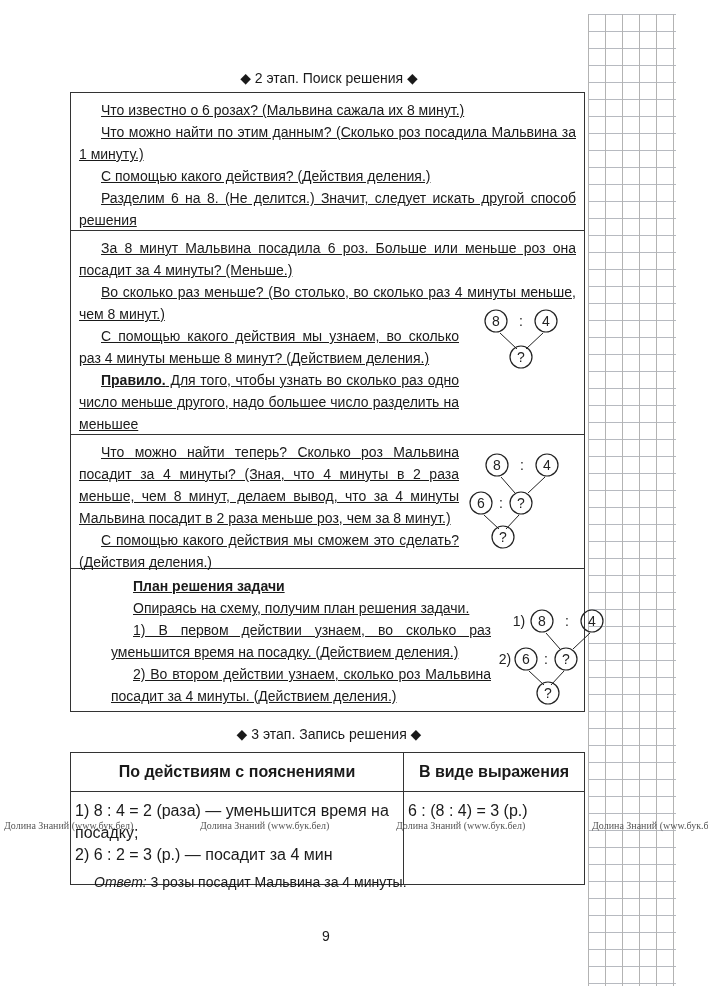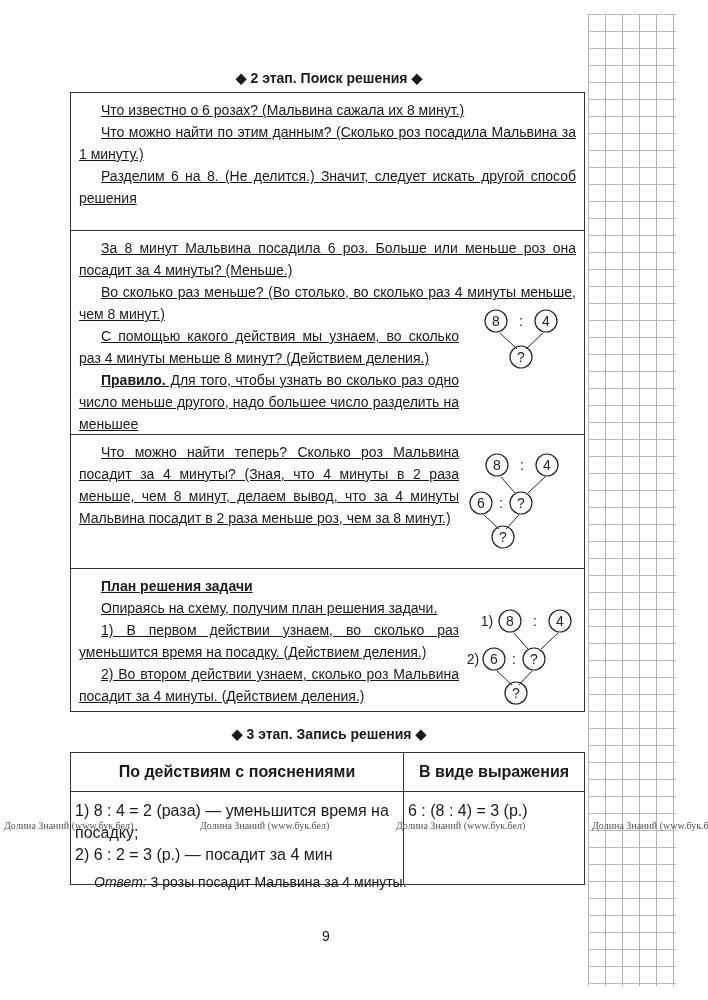--- a/index.html
+++ b/index.html
@@ -4,21 +4,21 @@
 <style>
   html, body { margin:0; padding:0; background:#fff; }
   body { width:708px; height:1000px; position:relative; overflow:hidden;
          font-family:"Liberation Sans", sans-serif; color:#1a1a1a; }
   .grid { position:absolute; left:588px; top:14px; width:88px; height:972px;
           background-image:
             repeating-linear-gradient(to right, #9a9a9a 0 1px, transparent 1px 17px),
             repeating-linear-gradient(to bottom, #9fa3ab 0 1px, transparent 1px 17px);
           opacity:0.75; }
   .heading { position:absolute; left:70px; width:518px; text-align:center;
-             font-weight:bold; font-size:14px; }
+             font-weight:normal; font-size:14px; }
   .box { position:absolute; left:70px; width:515px; border:1.5px solid #333; box-sizing:border-box;text-decoration:underline; }
   .sec { position:relative; border-bottom:1.5px solid #333; padding:6px 8px 6px 8px; box-sizing:border-box; }
   .sec:last-child { border-bottom:none; }
   .p { font-size:14px; line-height:22px; margin:0; text-indent:22px; text-align:justify; }
   .p.narrow { width:380px; }
   .b { font-weight:bold; }
   .scheme { position:absolute; }
   .scheme svg text { font-family:"Liberation Sans", sans-serif; font-size:14px; fill:#222; }
   table.sol { position:absolute; left:70px; top:752px; width:515px; border-collapse:collapse; }
   table.sol th, table.sol td { border:1.5px solid #333; font-size:16px; vertical-align:top; }
@@ -33,20 +33,21 @@
 <body>
 
 <div class="grid"></div>
 
 <div class="heading" style="top:70px;">◆ 2 этап. Поиск решения ◆</div>
 
 <div class="box" style="top:92px;">
   <div class="sec" style="height:138px;">
     <p class="p">Что известно о 6 розах? (Мальвина сажала их 8 минут.)</p>
     <p class="p">Что можно найти по этим данным? (Сколько роз посадила Мальвина за 1 минуту.)</p>
+    <p class="p">С помощью какого действия? (Действия деления.)</p>
     <p class="p">Разделим 6 на 8. (Не делится.) Значит, следует искать другой способ решения</p>
   </div>
 
   <div class="sec" style="height:204px;">
     <p class="p">За 8 минут Мальвина посадила 6 роз. Больше или меньше роз она посадит за 4 минуты? (Меньше.)</p>
     <p class="p">Во сколько раз меньше? (Во столько, во сколько раз 4 минуты меньше, чем 8 минут.)</p>
     <p class="p narrow">С помощью какого действия мы узнаем, во сколько раз 4 минуты меньше 8 минут? (Действием деления.)</p>
     <p class="p narrow"><span class="b">Правило.</span><span> Для того, чтобы узнать во сколько раз одно число меньше другого, надо большее число разделить на меньшее</span></p>
     <div class="scheme" style="left:410px; top:78px;">
       <svg width="80" height="60">
@@ -58,20 +59,21 @@
         <text x="15" y="17" text-anchor="middle">8</text>
         <text x="40" y="17" text-anchor="middle">:</text>
         <text x="65" y="17" text-anchor="middle">4</text>
         <text x="40" y="53" text-anchor="middle">?</text>
       </svg>
     </div>
   </div>
 
   <div class="sec" style="height:134px;">
     <p class="p narrow">Что можно найти теперь? Сколько роз Мальвина посадит за 4 минуты? (Зная, что 4 минуты в 2 раза меньше, чем 8 минут, делаем вывод, что за 4 минуты Мальвина посадит в 2 раза меньше роз, чем за 8 минут.)</p>
+    <p class="p narrow">С помощью какого действия мы сможем это сделать? (Действия деления.)</p>
     <div class="scheme" style="left:398px; top:18px;">
       <svg width="95" height="96">
         <line x1="32" y1="24" x2="46" y2="40" stroke="#222"></line>
         <line x1="76" y1="24" x2="59" y2="40" stroke="#222"></line>
         <line x1="15" y1="62" x2="30" y2="76" stroke="#222"></line>
         <line x1="50" y1="62" x2="37" y2="76" stroke="#222"></line>
         <circle cx="28" cy="12" r="11" fill="none" stroke="#222" stroke-width="1.2"></circle>
         <circle cx="78" cy="12" r="11" fill="none" stroke="#222" stroke-width="1.2"></circle>
         <circle cx="12" cy="50" r="11" fill="none" stroke="#222" stroke-width="1.2"></circle>
         <circle cx="52" cy="50" r="11" fill="none" stroke="#222" stroke-width="1.2"></circle>
@@ -80,21 +82,21 @@
         <text x="53" y="17" text-anchor="middle">:</text>
         <text x="78" y="17" text-anchor="middle">4</text>
         <text x="12" y="55" text-anchor="middle">6</text>
         <text x="32" y="55" text-anchor="middle">:</text>
         <text x="52" y="55" text-anchor="middle">?</text>
         <text x="34" y="89" text-anchor="middle">?</text>
       </svg>
     </div>
   </div>
 
-  <div class="sec" style="height:142px;">
+  <div class="sec" style="height:142px;margin-left:32px;">
     <p class="p b">План решения задачи</p>
     <p class="p narrow" style="width:400px;">Опираясь на схему, получим план решения задачи.</p>
     <p class="p narrow">1) В первом действии узнаем, во сколько раз уменьшится время на посадку. (Действием деления.)</p>
     <p class="p narrow">2) Во втором действии узнаем, сколько роз Мальвина посадит за 4 минуты. (Действием деления.)</p>
     <div class="scheme" style="left:396px; top:40px;">
       <svg width="112" height="96">
         <line x1="47" y1="24" x2="61" y2="40" stroke="#222"></line>
         <line x1="91" y1="24" x2="74" y2="40" stroke="#222"></line>
         <line x1="30" y1="62" x2="45" y2="76" stroke="#222"></line>
         <line x1="65" y1="62" x2="52" y2="76" stroke="#222"></line>

